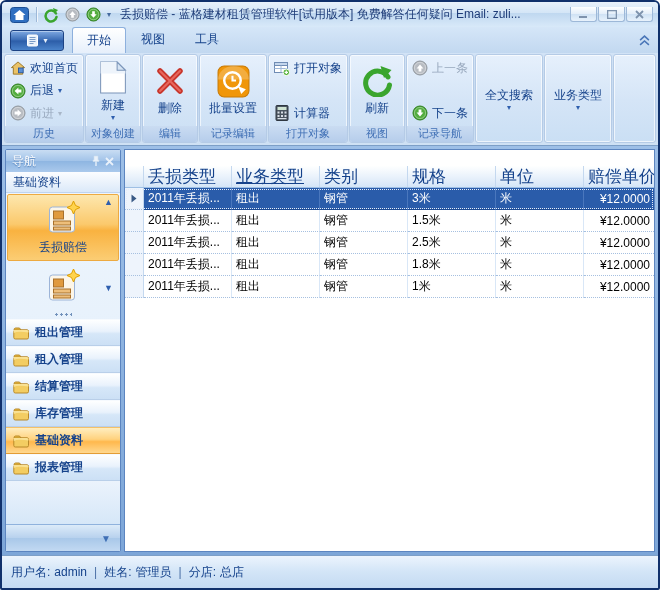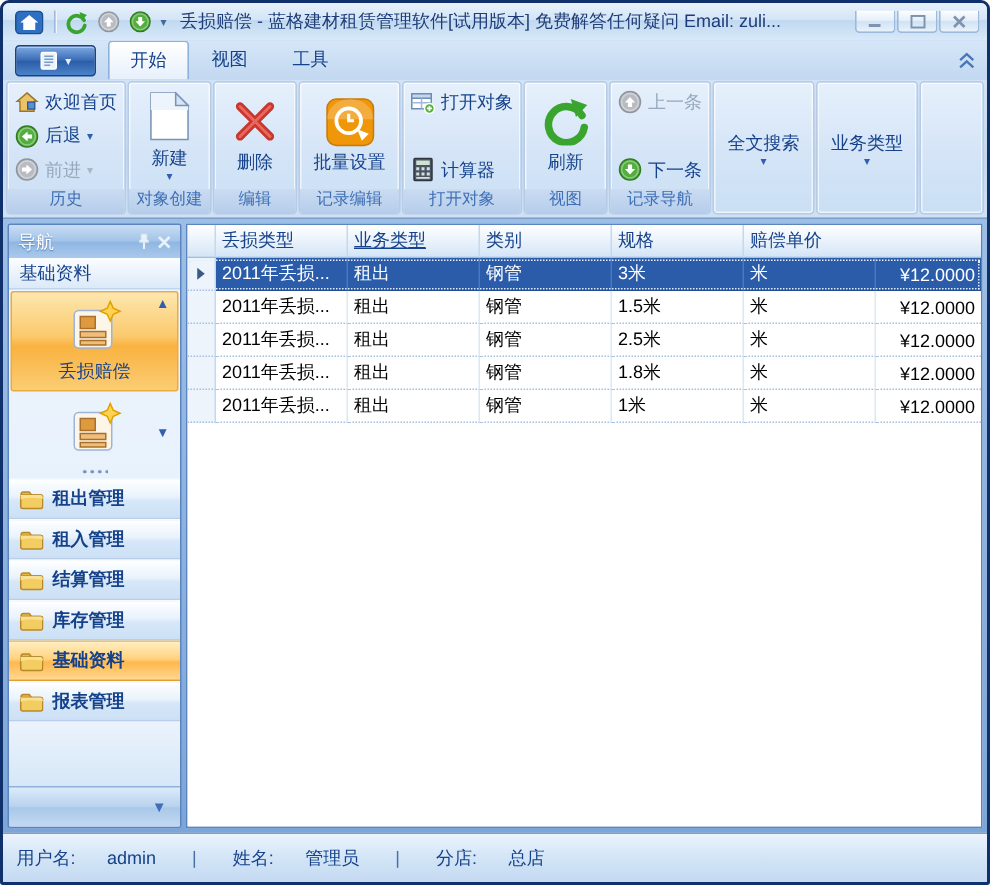--- a/index.html
+++ b/index.html
@@ -80,35 +80,35 @@
   .splitter i { width:18px; height:3px; background-image:radial-gradient(circle,#7191bb 1px,transparent 1.3px); background-size:5px 3px; }
   .folder-item { height:27px; flex:0 0 27px; display:flex; align-items:center; gap:6px; padding:0 7px;
     font-size:12px; font-weight:bold; color:#15428b; cursor:default;
     background:linear-gradient(#feffff,#e9f2fc 45%,#d6e7f8 55%,#cce0f5); border-top:1px solid #f6fafe; border-bottom:1px solid #b9cfe9; }
   .folder-item.selected { background:linear-gradient(#ffeec0,#ffd27e 45%,#ffb84d 55%,#ffd88f); border-top-color:#f3c16a; border-bottom-color:#e39c35; }
   .nav-filler { flex:1; background:linear-gradient(#ebf3fc,#d6e7f8); }
   .nav-bottom { height:27px; flex:0 0 27px; display:flex; align-items:center; justify-content:flex-end; padding:0 9px;
     background:linear-gradient(#dcebf9,#b9d2ee 48%,#a9c8e9 52%,#c2d9f2); border-top:1px solid #8fb2dd; color:#3f6fb5; font-size:10px; }
   
   .content { flex:1; min-width:0; background:#fff; border:1px solid #5c85c0; display:flex; flex-direction:column; overflow:hidden; }
-  .grid-header { height:22px; flex:0 0 22px; display:flex; font-size:12px; color:#15428b;
-    background:linear-gradient(#feffff,#e8f1fb 55%,#d4e5f7); border-bottom:1px solid #9ebfe4; }
+  .grid-header { height:22px; flex:0 0 22px; display:flex; font-size:17px; color:#15428b;
+    background:linear-gradient(#feffff,#e8f1fb 55%,#d4e5f7); border-bottom:1px solid #9ebfe4;margin-top:16px; }
   .gh-cell { border-right:1px solid #c4d8ef; padding:0 4px; display:flex; align-items:center; white-space:nowrap; overflow:hidden; }
   .gh-ind { width:19px; flex:0 0 19px; border-right:1px solid #c4d8ef; }
   .grid-row { height:22px; flex:0 0 22px; display:flex; font-size:12px; color:#000; cursor:default; }
   .gr-ind { width:19px; flex:0 0 19px; border-right:1px solid #c4d8ef; border-bottom:1px dotted #a6c0e0;
     background:#eef4fc; display:flex; align-items:center; justify-content:center; }
   .gr-cell { border-right:1px solid #d9e7f7; border-bottom:1px dotted #a6c0e0; padding:0 4px;
     display:flex; align-items:center; white-space:nowrap; overflow:hidden; }
   .gr-cell.num { justify-content:flex-end; }
   .grid-row.selected .gr-cell { background:#2a5caa; color:#fff; border-right-color:#4a77bd; border-bottom:1px solid #1e4c94; }
   .grid-row.selected { outline:1px dotted #e6eefa; outline-offset:-2px; }
   .grid-rest { flex:1; background:#fff; }
   
-  .statusbar { height:24px; flex:0 0 24px; display:flex; align-items:center; gap:21px; padding:16px 9px;
+  .statusbar { height:24px; flex:0 0 24px; display:flex; align-items:center; gap:4px; padding:16px 9px;
     background:linear-gradient(#ecf4fd,#d3e5f7 48%,#c4daf2); border-top:1px solid #7d9fc7; font-size:12px; color:#15428b; }
   .statusbar .sep { color:#4a6fa5; margin:0 3px; }
 </style>
 </head>
 <body>
 
 <div class="window">
 
   <div class="titlebar">
     <div class="home-btn">
@@ -491,20 +491,21 @@
       </div>
     </div>
 
     <div class="content">
       <div class="grid-header">
           <div class="gh-ind"></div>
           <div class="gh-cell" style="width: 88px; flex: 0 0 88px;">丢损类型</div>
           <div class="gh-cell" style="width: 88px; flex: 0 0 88px; text-decoration: underline;">业务类型</div>
           <div class="gh-cell" style="width: 88px; flex: 0 0 88px;">类别</div>
           <div class="gh-cell" style="width: 88px; flex: 0 0 88px;">规格</div>
+          <div class="gh-cell" style="width: 88px; flex: 0 0 88px;">单位</div>
           <div class="gh-cell" style="flex: 1 1 0%; border-right: none;">赔偿单价</div>
         </div>
       <div style="display:flex;flex-direction:column;">
           <div class="grid-row selected">
             <div class="gr-ind">
               <span class="icon">
                 <svg width="6" height="9" viewBox="0 0 6 9">
                   <path d="M0.5 0.5 L5.5 4.5 L0.5 8.5 Z" fill="#3a5a86"></path>
                 </svg>
               </span>

